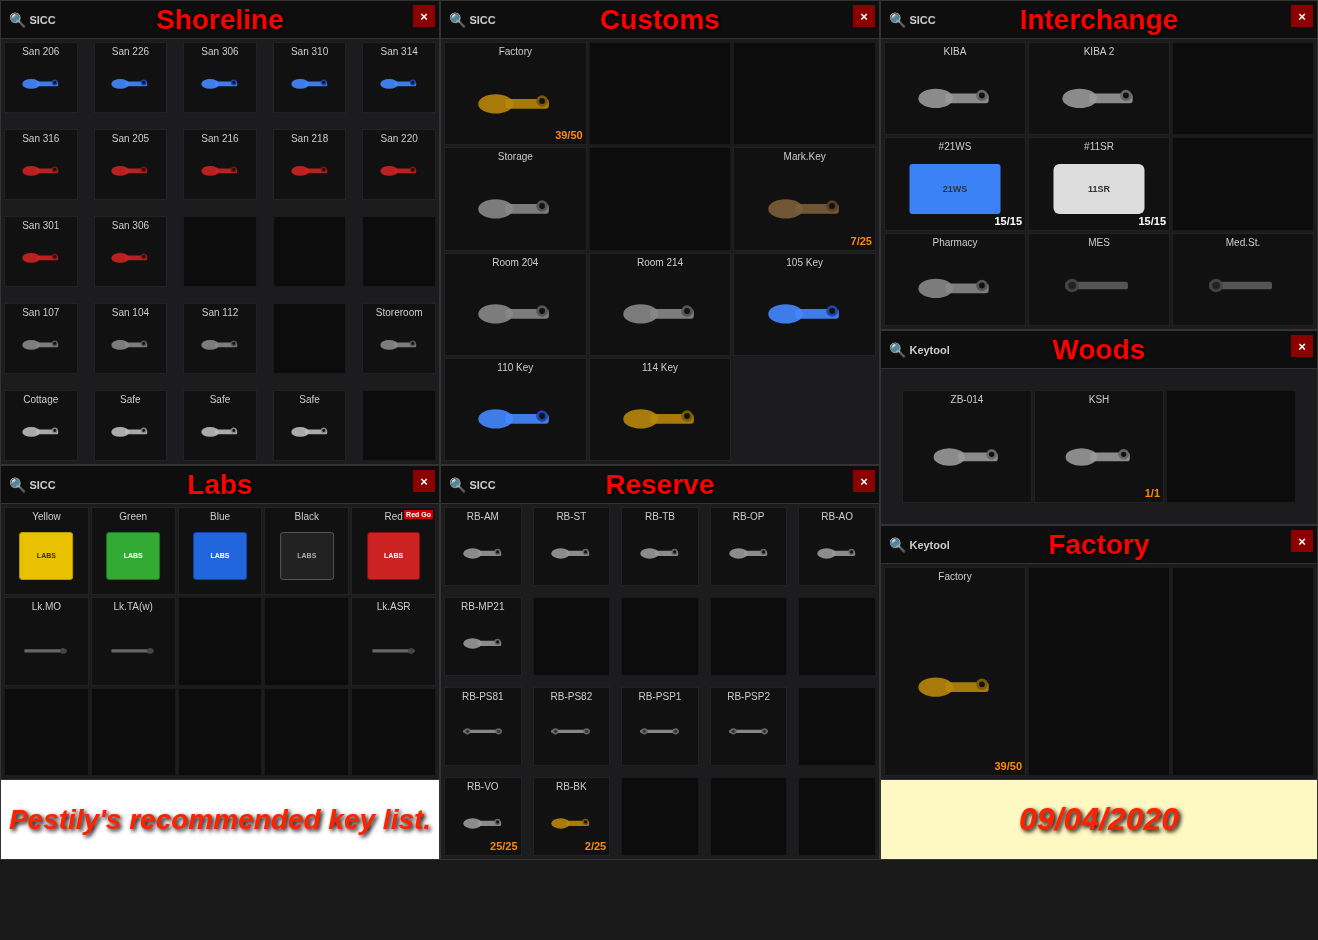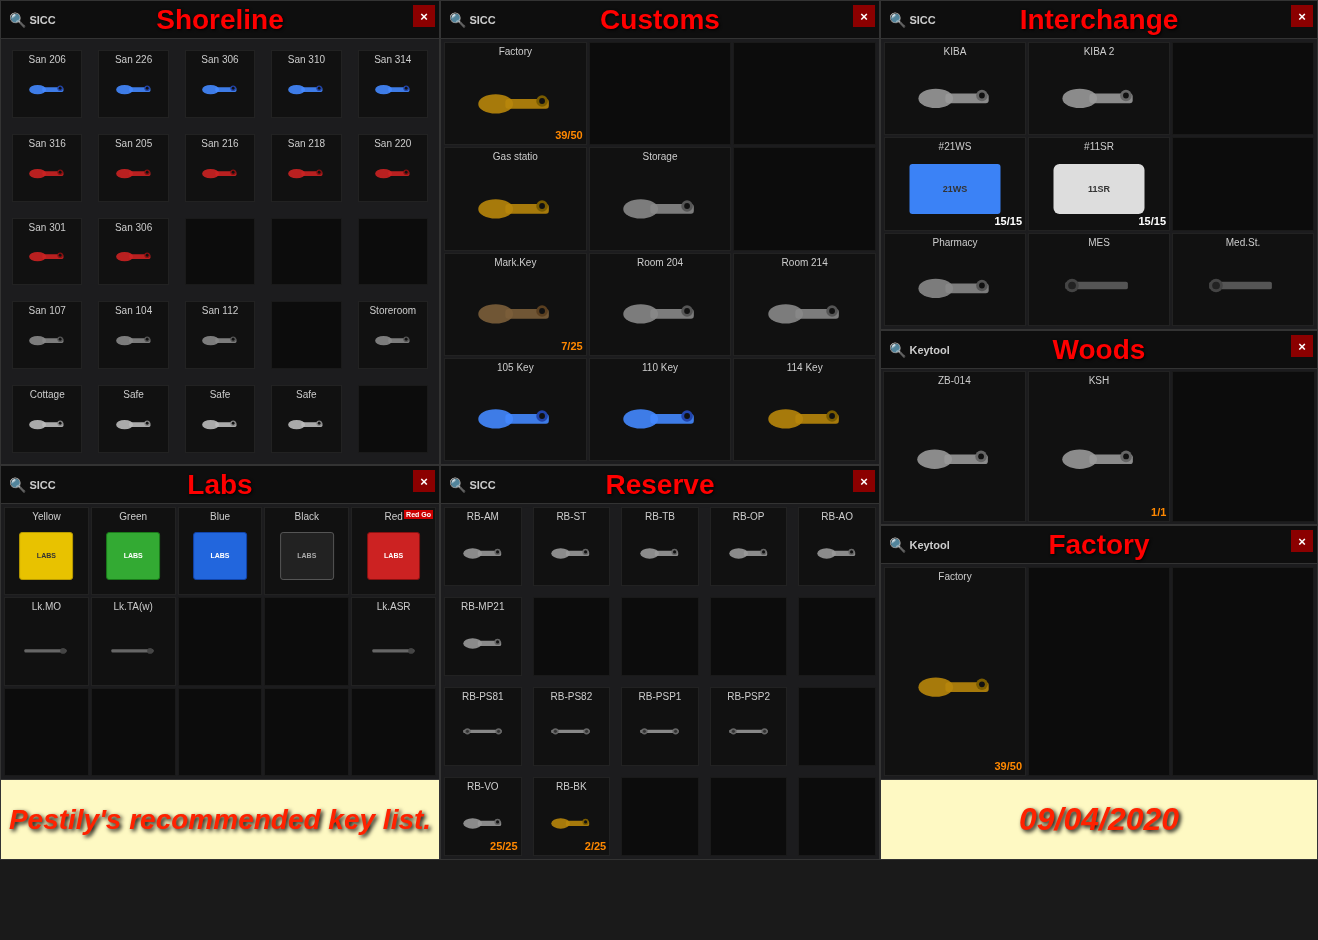--- a/index.html
+++ b/index.html
@@ -126,21 +126,21 @@
 <body>
 
 <div class="abs-panel" style="left:0;top:0;width:440px;height:465px;">
   <div class="panel-hdr">
     <span class="search-icon-unicode">🔍</span>
     <span class="hdr-sicc">SICC</span>
     <span class="hdr-title">Shoreline</span>
     <button class="hdr-close">×</button>
   </div>
 
-  <div style="position:absolute;top:38px;left:0;right:0;bottom:0;display:grid;grid-template-columns:repeat(5,1fr);grid-template-rows:repeat(5,1fr);padding:11px;gap:16px;">
+  <div style="position:absolute;top:38px;left:0;right:0;bottom:0;display:grid;grid-template-columns:repeat(5,1fr);grid-template-rows:repeat(5,1fr);padding:3px;gap:16px;">
 
     <div class="item-cell">
       <span class="item-name">San 206</span>
       <svg class="cell-svg" viewBox="0 0 80 40">
           <ellipse cx="20" cy="25" rx="18" ry="10" fill="#4488ff" opacity="0.9"></ellipse>
           <rect x="30" y="20" width="45" height="10" fill="#4488ff" opacity="0.9" rx="3"></rect>
           <circle cx="68" cy="22" r="6" fill="#2244aa"></circle>
           <circle cx="68" cy="22" r="3" fill="#111"></circle>
         </svg>
     </div>
@@ -344,29 +344,20 @@
           <rect x="30" y="20" width="45" height="10" fill="#b8860b" opacity="0.9" rx="3"></rect>
           <circle cx="68" cy="22" r="6" fill="#7a5c00"></circle>
           <circle cx="68" cy="22" r="3" fill="#111"></circle>
         </svg>
       <span class="item-count c-orange">39/50</span>
     </div>
     <div class="item-cell item-empty"></div>
     <div class="item-cell item-empty"></div>
 
     <div class="item-cell">
-      <span class="item-name">Gas statio</span>
-      <svg class="cell-svg" viewBox="0 0 80 40">
-          <ellipse cx="20" cy="25" rx="18" ry="10" fill="#b8860b" opacity="0.9"></ellipse>
-          <rect x="30" y="20" width="45" height="10" fill="#b8860b" opacity="0.9" rx="3"></rect>
-          <circle cx="68" cy="22" r="6" fill="#7a5c00"></circle>
-          <circle cx="68" cy="22" r="3" fill="#111"></circle>
-        </svg>
-    </div>
-    <div class="item-cell">
       <span class="item-name">Storage</span>
       <svg class="cell-svg" viewBox="0 0 80 40">
           <ellipse cx="20" cy="25" rx="18" ry="10" fill="#888" opacity="0.9"></ellipse>
           <rect x="30" y="20" width="45" height="10" fill="#888" opacity="0.9" rx="3"></rect>
           <circle cx="68" cy="22" r="6" fill="#555"></circle>
           <circle cx="68" cy="22" r="3" fill="#111"></circle>
         </svg>
     </div>
     <div class="item-cell item-empty"></div>
 
@@ -500,21 +491,21 @@
 </div>
 
 <div class="abs-panel" style="left:880px;top:330px;width:438px;height:195px;">
   <div class="panel-hdr">
     <span class="search-icon-unicode">🔍</span>
     <span class="hdr-keytool">Keytool</span>
     <span class="hdr-title">Woods</span>
     <button class="hdr-close">×</button>
   </div>
 
-  <div style="position:absolute;top:38px;left:0;right:0;bottom:0;display:grid;grid-template-columns:repeat(3,1fr);grid-template-rows:1fr;padding:2px;gap:2px;">
+  <div style="position:absolute;top:38px;left:0;right:0;bottom:0;display:grid;grid-template-columns:repeat(3,1fr);grid-template-rows:1fr;padding:21px;gap:2px;">
 
     <div class="item-cell">
       <span class="item-name">ZB-014</span>
       <svg class="cell-svg" viewBox="0 0 80 40">
           <ellipse cx="20" cy="25" rx="18" ry="10" fill="#999" opacity="0.9"></ellipse>
           <rect x="30" y="20" width="45" height="10" fill="#999" opacity="0.9" rx="3"></rect>
           <circle cx="68" cy="22" r="6" fill="#666"></circle>
           <circle cx="68" cy="22" r="3" fill="#111"></circle>
         </svg>
     </div>
@@ -599,21 +590,21 @@
         </svg>
     </div>
 
     <div class="item-cell item-empty"></div>
     <div class="item-cell item-empty"></div>
     <div class="item-cell item-empty"></div>
     <div class="item-cell item-empty"></div>
     <div class="item-cell item-empty"></div>
   </div>
 
-  <div style="position:absolute;bottom:0;left:0;right:0;height:80px;background:#fef9c3;display:flex;align-items:center;justify-content:center;border-top:1px solid #333;">
+  <div style="position:absolute;bottom:0;left:0;right:0;height:80px;background:#ffffff;display:flex;align-items:center;justify-content:center;border-top:1px solid #333;">
     <span style="font-size:28px;font-weight:900;color:#ff2200;font-style:italic;text-shadow:2px 2px 4px #000;">Pestily's recommended key list.</span>
   </div>
 </div>
 
 <div class="abs-panel" style="left:440px;top:465px;width:440px;height:395px;">
   <div class="panel-hdr">
     <span class="search-icon-unicode">🔍</span>
     <span class="hdr-sicc">SICC</span>
     <span class="hdr-title">Reserve</span>
     <button class="hdr-close">×</button>

